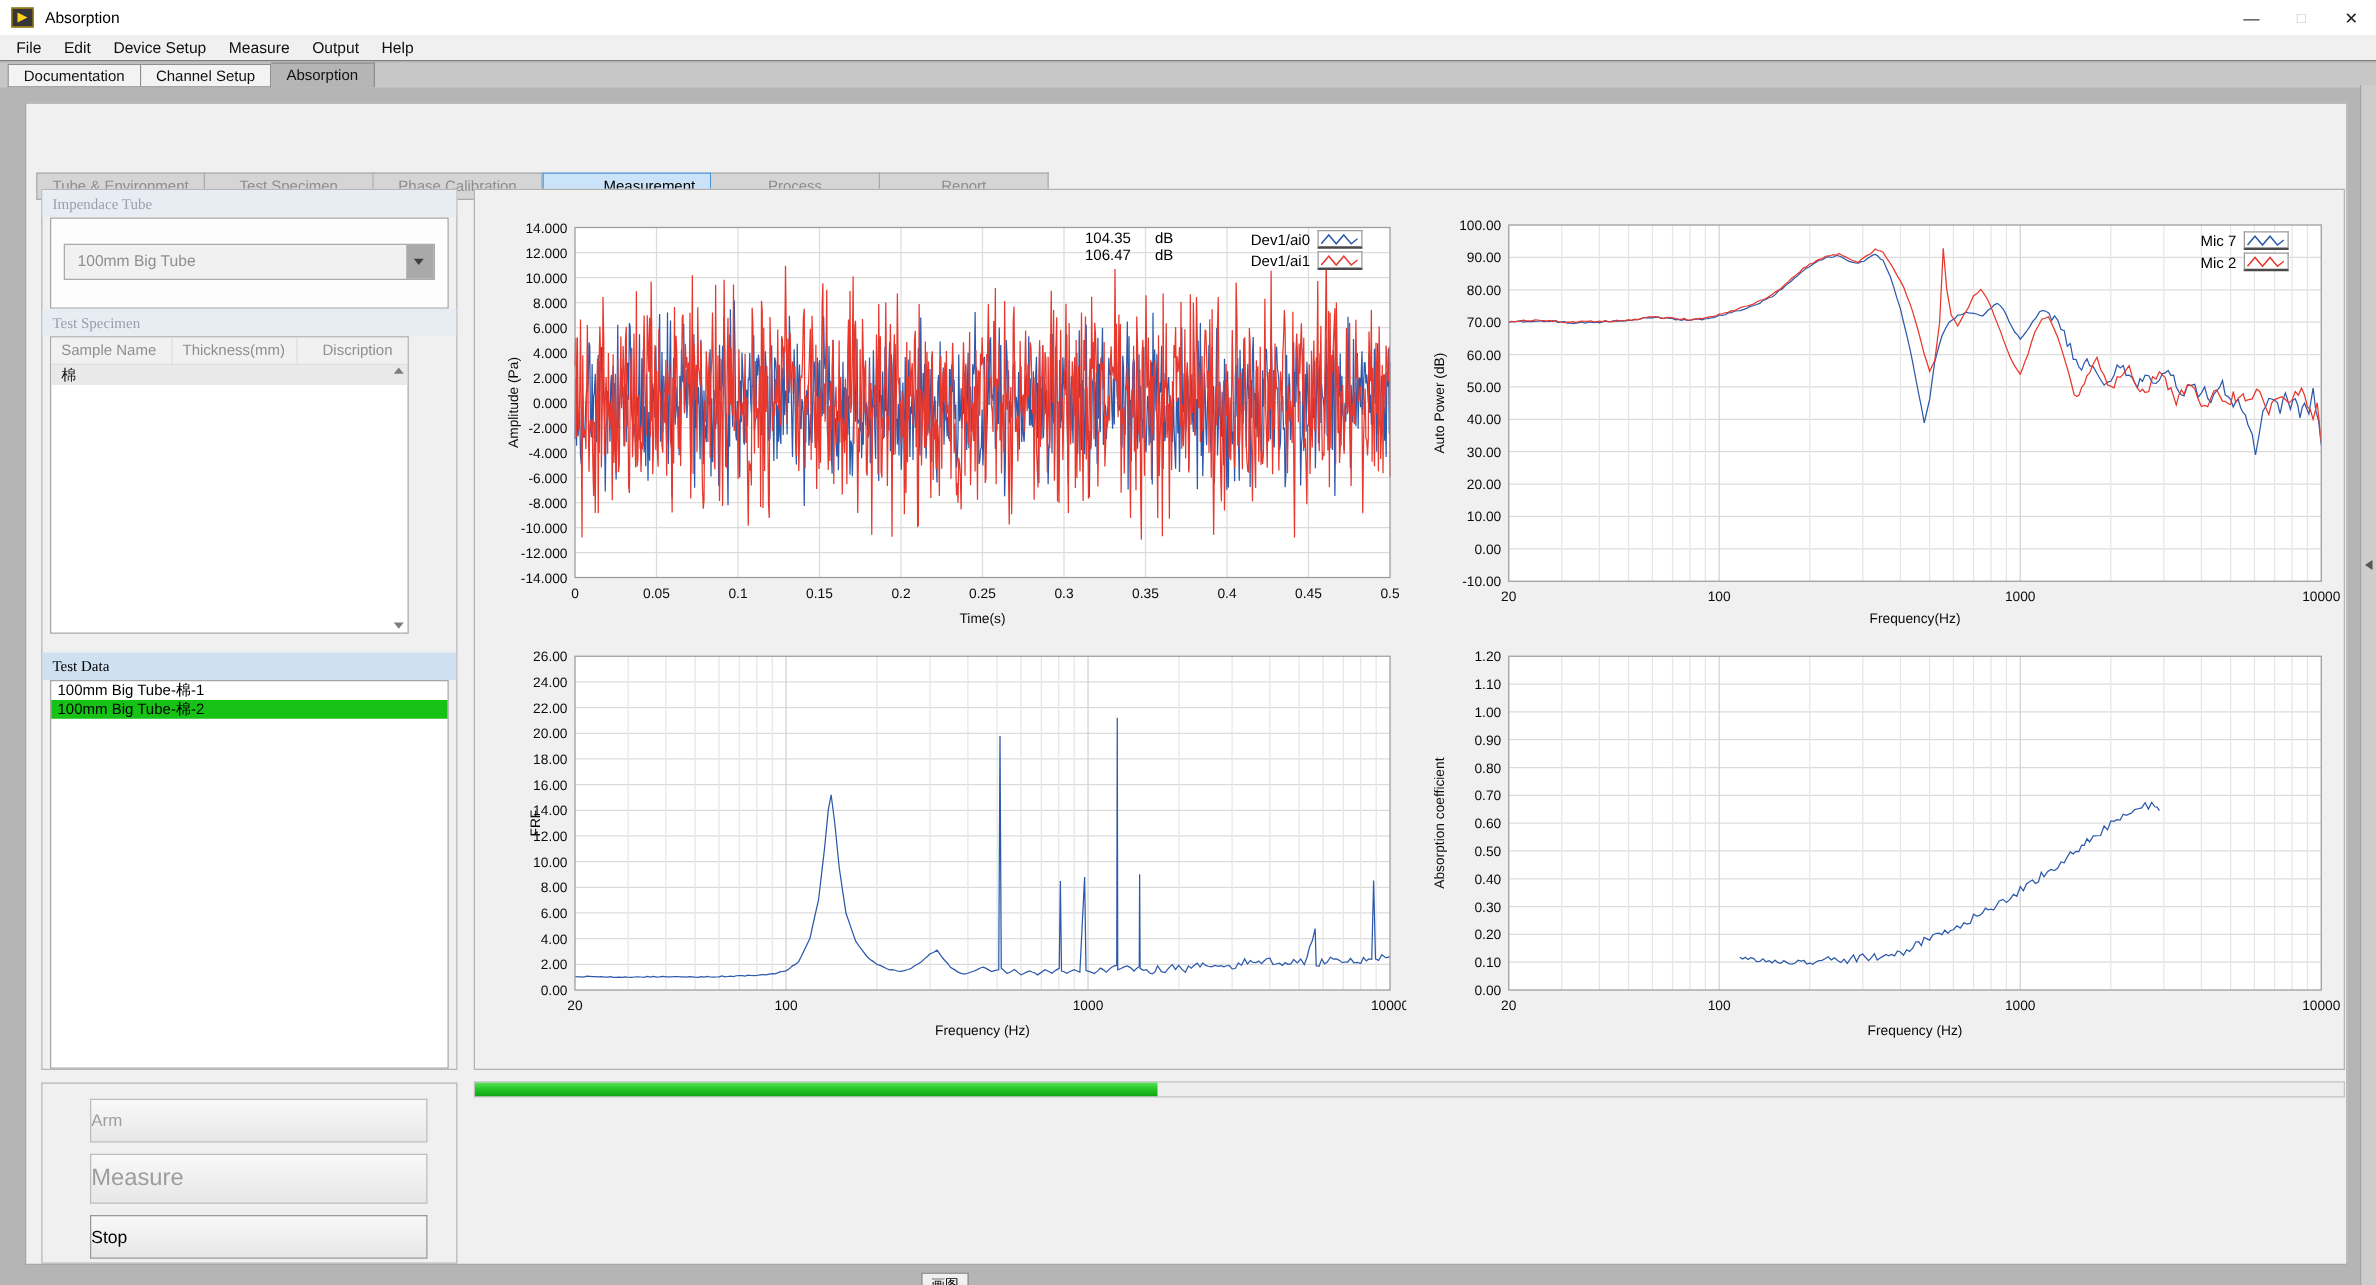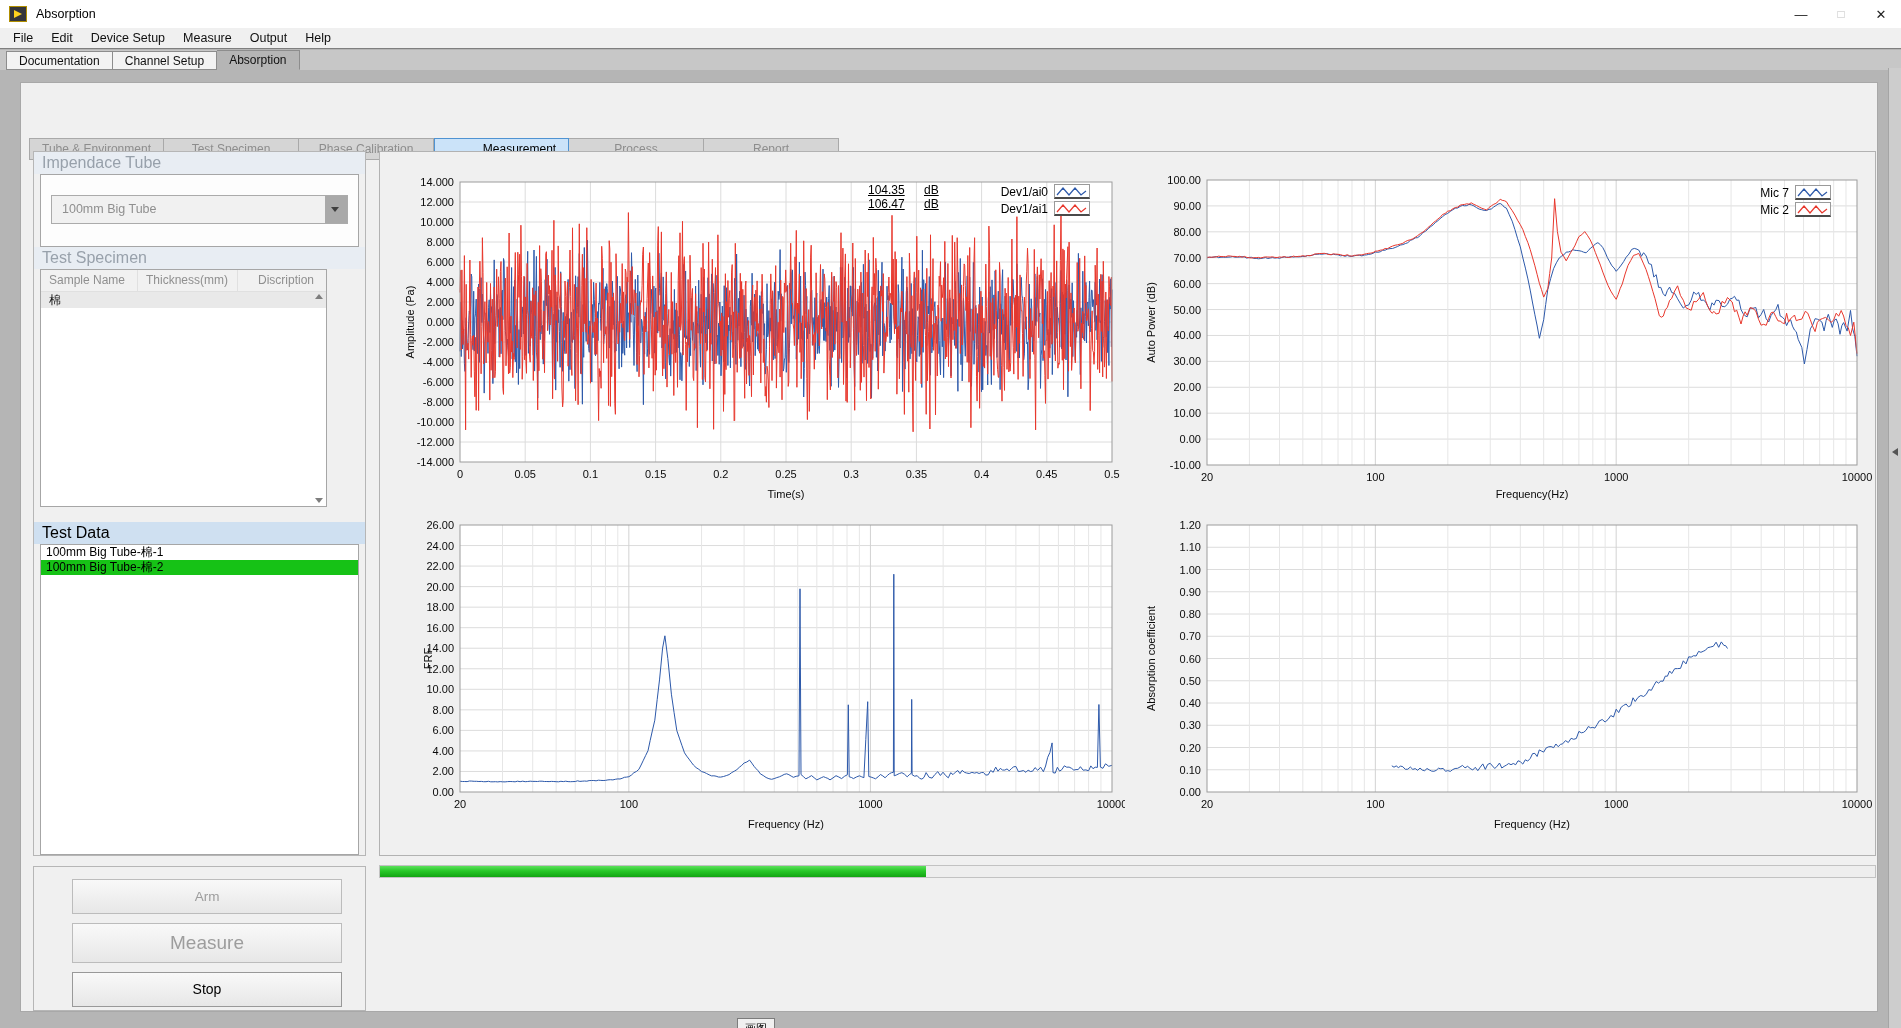--- a/index.html
+++ b/index.html
@@ -20,21 +20,21 @@
   .tab:first-child{border-left:1px solid #8d8d8d;}
   .tab.active{background:#b5b5b5;height:20px;border-bottom:1px solid #b5b5b5;}
   
   .panel{position:absolute;left:20px;top:82px;width:1858px;height:930px;background:#f0f0f0;border:1px solid #a8a8a8;box-sizing:border-box;}
   .subtabs{position:absolute;left:8px;top:20px;display:flex;margin-top:35px;}
   .subtab{width:135px;height:22px;line-height:21px;text-align:center;font-size:12px;color:#8d8d8d;background:#d5d5d5;border:1px solid #a9a9a9;border-left:none;box-sizing:border-box;}
   .subtab:first-child{border-left:1px solid #a9a9a9;}
   .subtab.active{background:#cbe3f9;border:1px solid #4f93d2;color:#000;padding-left:36px;}
   
   .sidebar{position:absolute;left:12px;top:68px;width:333px;height:705px;background:#f0f0f0;border:1px solid #b6b6b6;box-sizing:border-box;}
-  .group-header{position:absolute;left:0;width:100%;height:22px;line-height:22px;padding-left:8px;font-size:16px;color:#98a1ab;background:#e8edf3;box-sizing:border-box;}
+  .group-header{position:absolute;left:0;width:100%;height:22px;line-height:22px;padding-left:8px;font-size:12px;color:#98a1ab;background:#e8edf3;box-sizing:border-box;font-family:Liberation Serif, serif;}
   #impedance-header{top:0;}
   #specimen-header{top:95px;}
   #testdata-header{top:370px;background:#cfe0f1;color:#000;}
   .combo-wrap{position:absolute;left:6px;top:22px;width:319px;height:73px;background:#fdfdfd;border:1px solid #a6a6a6;box-sizing:border-box;}
   .dropdown{position:absolute;left:10px;top:20px;width:297px;height:29px;background:#f1f1f1;border:1px solid #ababab;font-size:12.5px;color:#8f8f8f;line-height:27px;padding-left:10px;box-sizing:border-box;}
   .dd-arrow{position:absolute;right:0;top:0;width:22px;height:27px;background:#a9a9a9;}
   .dd-arrow::after{content:"";position:absolute;left:6px;top:11px;border-top:5px solid #3f3f3f;border-left:4px solid transparent;border-right:4px solid transparent;}
   .spec-table{position:absolute;left:6px;top:117px;width:287px;height:238px;background:#fff;border:1px solid #a6a6a6;box-sizing:border-box;overflow:hidden;}
   .spec-hrow{display:flex;height:21px;background:#f1f1f1;border-bottom:1px solid #e0e0e0;}
   .spec-hcell{font-size:12px;color:#8f8f8f;line-height:21px;padding-left:8px;box-sizing:border-box;border-left:1px solid #e0e0e0;}
@@ -43,30 +43,30 @@
   .spec-cell{font-size:12px;color:#1a1a1a;line-height:16px;padding-left:8px;box-sizing:border-box;}
   .c1{width:96px;}.c2{width:100px;}.c3{flex:1;text-align:center;}
   .tbl-arrow{position:absolute;right:3px;width:0;height:0;border-left:4px solid transparent;border-right:4px solid transparent;}
   .tbl-arrow.up{top:24px;border-bottom:5px solid #7e7e7e;}
   .tbl-arrow.down{bottom:3px;border-top:5px solid #7e7e7e;}
   .testdata-list{position:absolute;left:6px;top:392px;width:319px;height:311px;background:#fff;border:1px solid #a6a6a6;box-sizing:border-box;}
   .td-item{height:15px;line-height:15px;font-size:12px;color:#000;padding-left:5px;white-space:nowrap;}
   .td-item.selected{background:#16c216;}
   
   .buttons-panel{position:absolute;left:12px;top:783px;width:333px;height:145px;background:#f0f0f0;border:1px solid #b6b6b6;box-sizing:border-box;}
-  .side-btn{position:absolute;left:38px;width:270px;text-align:center;background:linear-gradient(#f9f9f9,#e7e7e7);border:1px solid #bcbcbc;box-sizing:border-box;}
+  .side-btn{position:absolute;left:38px;width:270px;text-align:left;background:linear-gradient(#f9f9f9,#e7e7e7);border:1px solid #bcbcbc;box-sizing:border-box;}
   #arm-btn{top:12px;height:35px;line-height:33px;font-size:13.5px;color:#9d9d9d;}
   #measure-btn{top:56px;height:40px;line-height:38px;font-size:19px;color:#9d9d9d;}
   #stop-btn{top:105px;height:35px;line-height:33px;font-size:14px;color:#000;border-color:#999;}
   
   .chart-panel{position:absolute;left:358px;top:68px;width:1497px;height:705px;background:#f0f0f0;border:1px solid #b2b2b2;box-sizing:border-box;}
   .chart-svg{position:absolute;}
   .chart-svg text{font-family:"Liberation Sans",sans-serif;font-size:11px;fill:#0a0a0a;}
   .overlay{position:absolute;font-size:12px;color:#000;}
-  .readout-row{display:flex;height:14px;align-items:center;text-decoration:underline;}
+  .readout-row{display:flex;height:14px;align-items:center;}
   .readout-value{width:46px;text-align:left;}
   .readout-unit{margin-left:10px;}
   .legend-row{display:flex;height:17px;align-items:center;justify-content:flex-end;}
   .legend-label{margin-right:6px;font-size:12px;white-space:nowrap;}
   .legend-icon{width:36px;height:15px;background:#fff;border:1px solid #9a9a9a;border-bottom:2px solid #4a4a4a;box-sizing:border-box;display:inline-block;}
   
   .progress-track{position:absolute;left:358px;top:782px;width:1497px;height:13px;border:1px solid #c2c2c2;background:#eeeeee;box-sizing:border-box;}
   .progress-fill{height:100%;background:linear-gradient(#5ce05c,#28c828 45%,#12a412);}
   .bottom-tab{position:absolute;left:737px;top:1018px;width:38px;height:20px;background:#f0f0f0;border:1px solid #7c7c7c;font-size:11px;text-align:center;line-height:18px;color:#000;box-sizing:border-box;}
   .right-strip{position:absolute;left:1888px;top:68px;width:13px;height:960px;background:#cdcdcd;border-left:1px solid #a5a5a5;box-sizing:border-box;}

